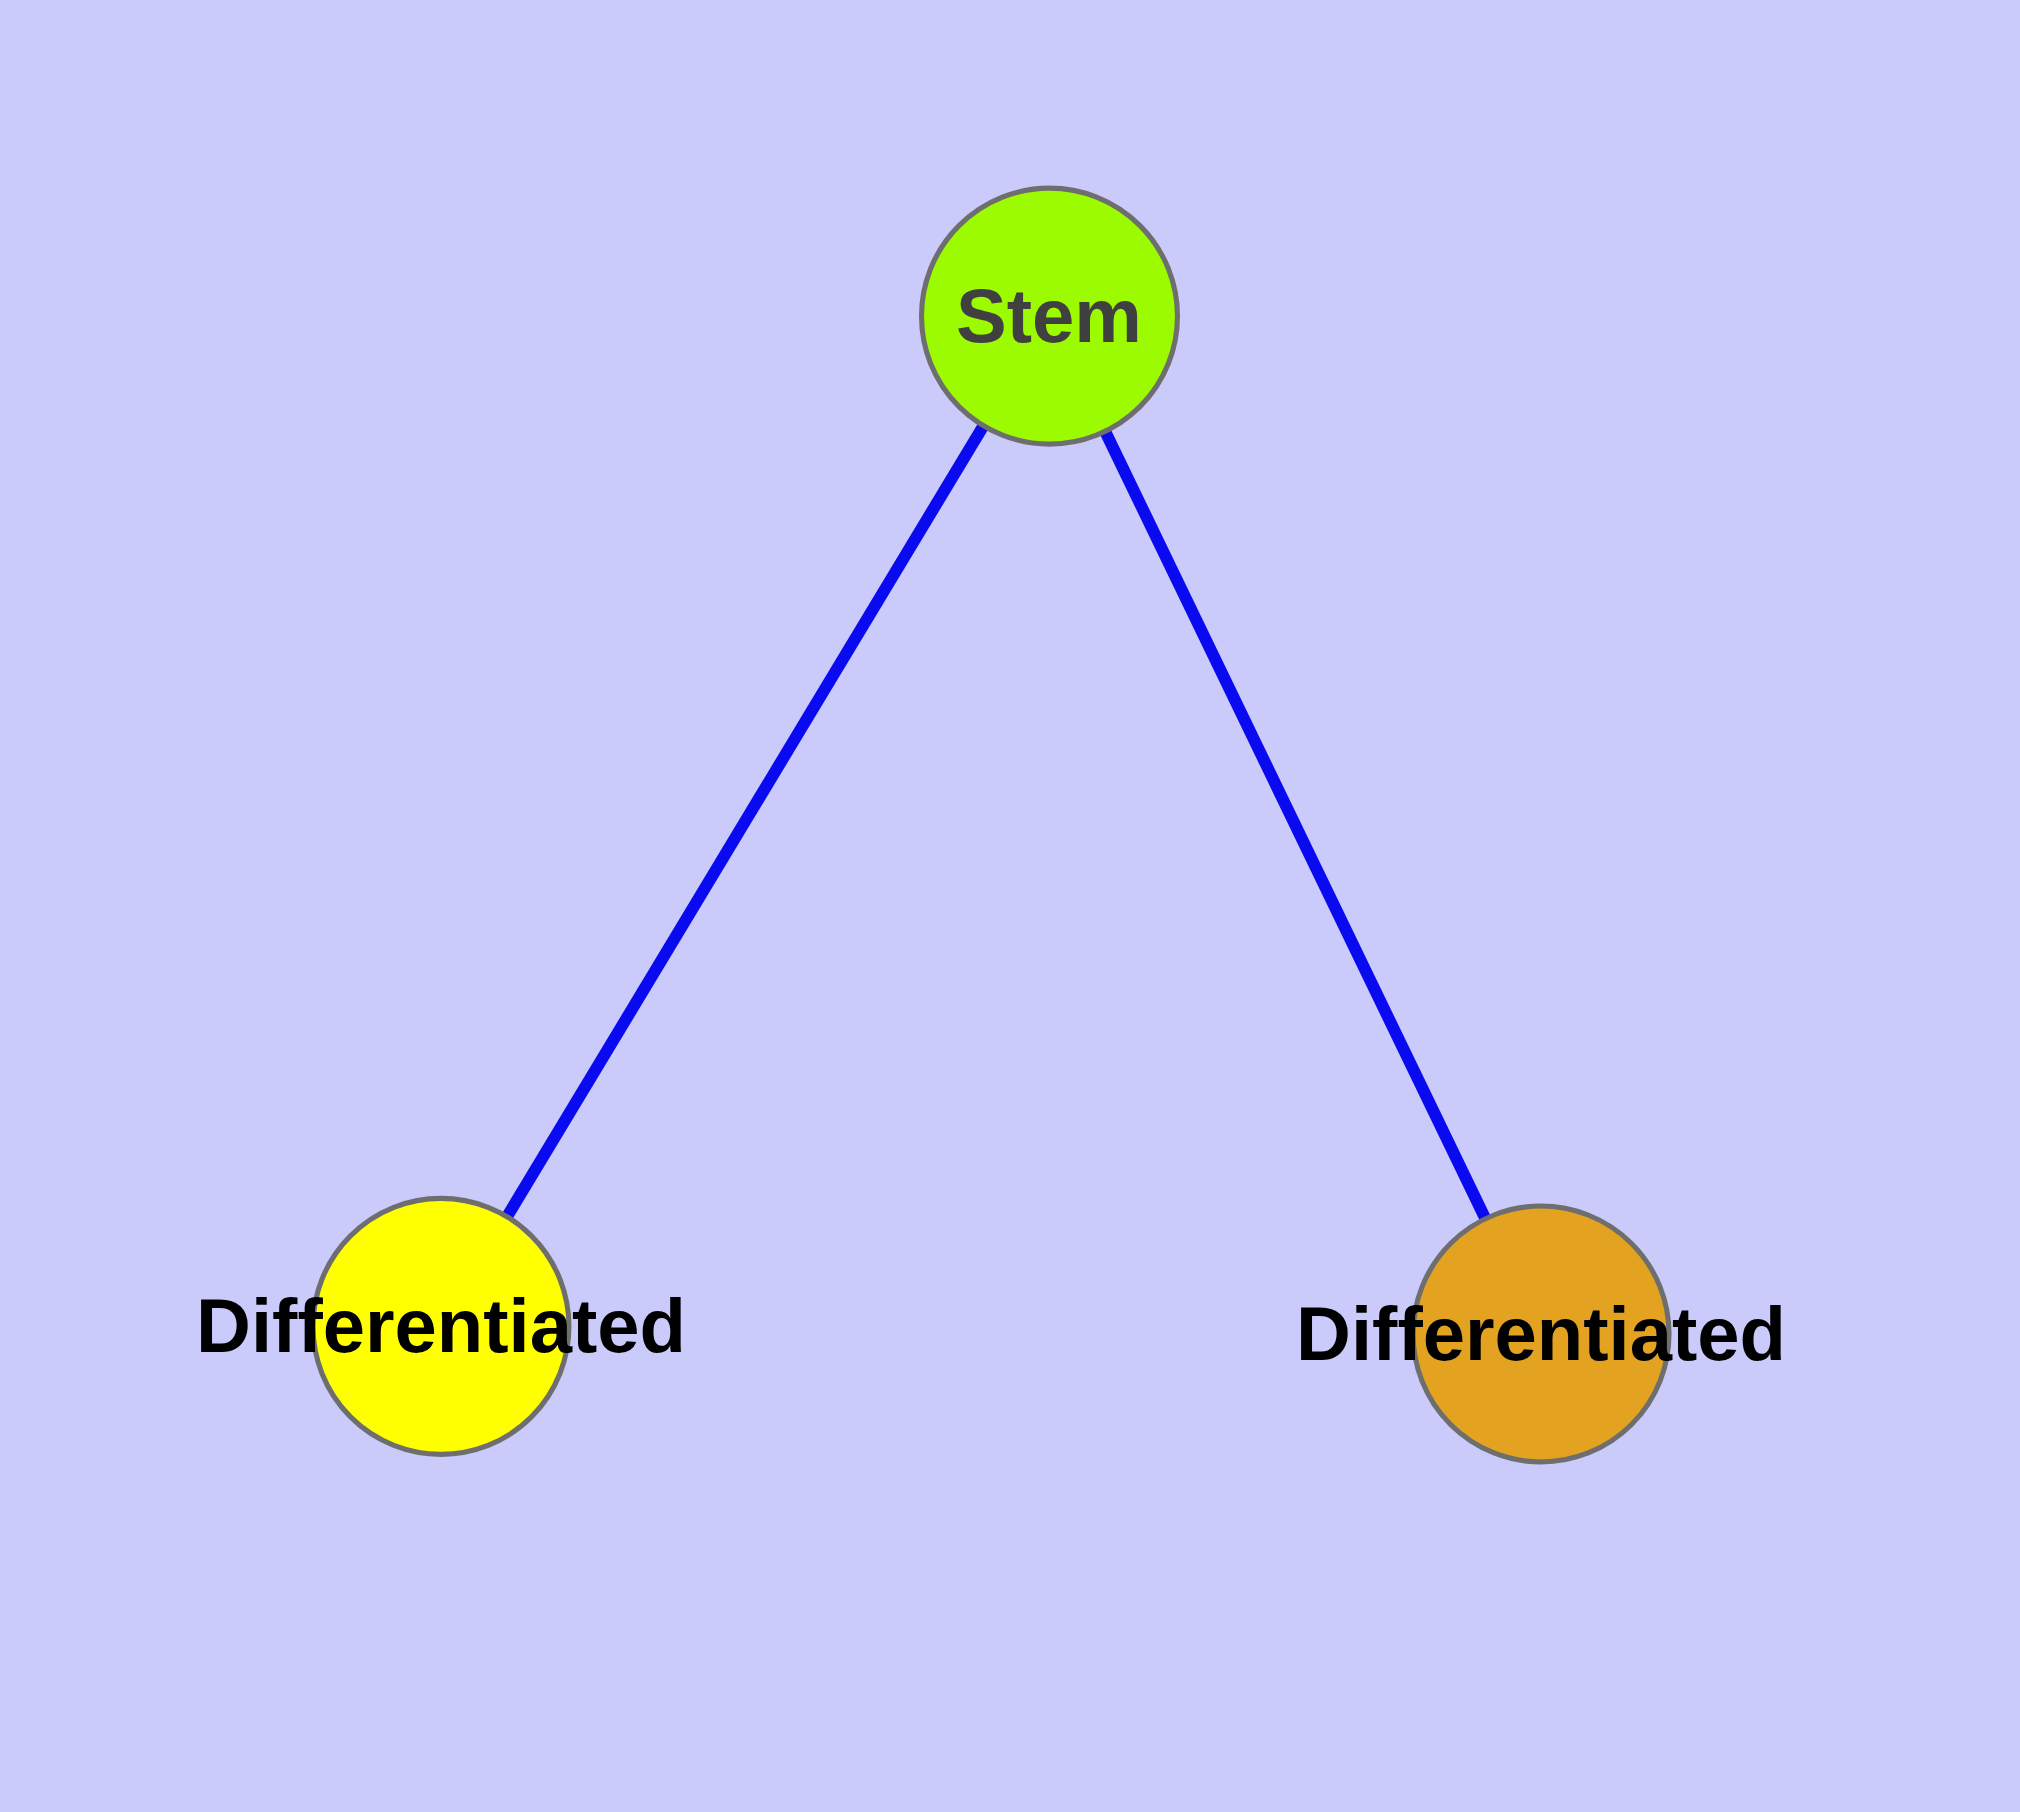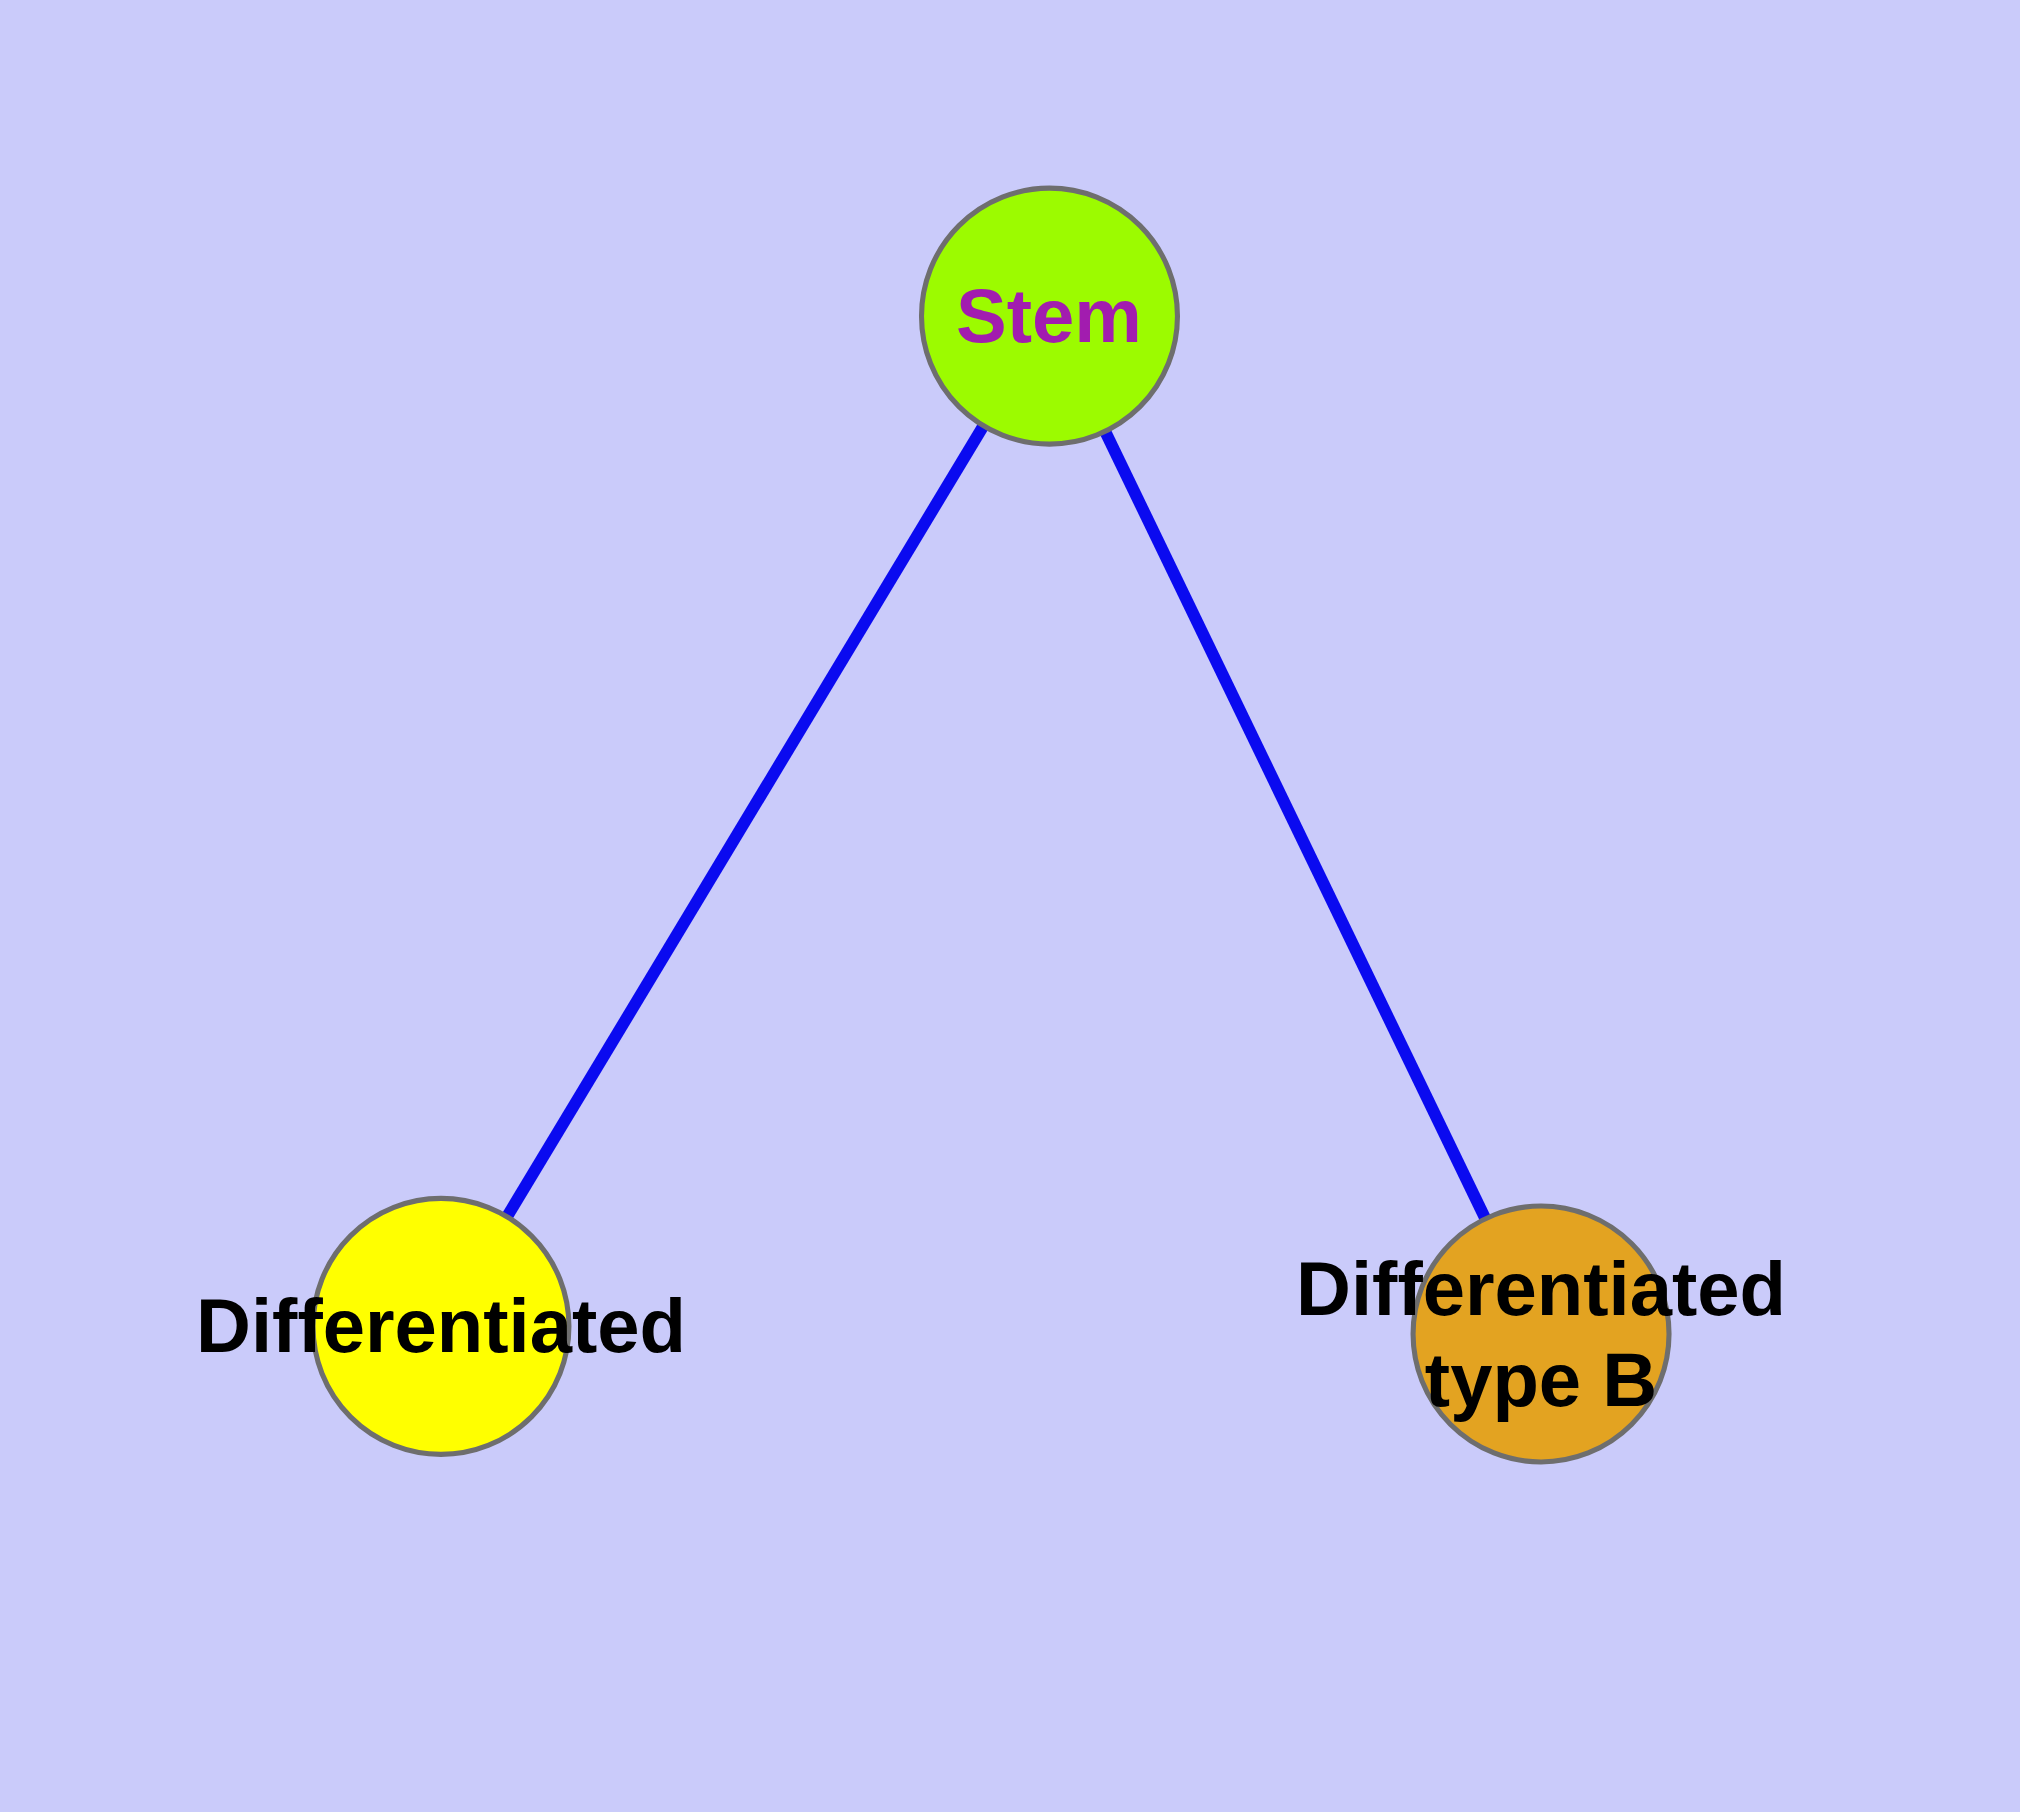--- a/index.html
+++ b/index.html
@@ -47,25 +47,24 @@
 
 <svg id="diagram-canvas" viewBox="0 0 2384 2138" xmlns="http://www.w3.org/2000/svg">
   <line class="edge" x1="1238" y1="373" x2="520" y2="1565" stroke="#0A0AF0"></line>
   <line class="edge" x1="1238" y1="373" x2="1818" y2="1574" stroke="#0A0AF0"></line>
 
   <circle class="node-circle" cx="1238" cy="373" r="151" fill="#9CFB00" stroke="#6E6E6E"></circle>
   <circle class="node-circle" cx="520" cy="1565" r="151" fill="#FFFF00" stroke="#6E6E6E"></circle>
   <circle class="node-circle" cx="1818" cy="1574" r="151" fill="#E3A321" stroke="#6E6E6E"></circle>
 </svg>
 
-<div class="node-label" style="left: 1049px; top: 316px; color: #a21caf;">
+<div class="node-label" style="left: 1049px; top: 316px; color: #404040;">
   <span class="label-line">Stem</span>
 </div>
 
 <div class="node-label" style="left: 441px; top: 1326px; color: rgb(0, 0, 0);">
   <span class="label-line">Differentiated</span>
 </div>
 
 <div class="node-label" style="left: 1541px; top: 1334px; color: rgb(0, 0, 0);">
   <span class="label-line">Differentiated</span>
-  <span class="label-line">type B</span>
 </div>
 
 
 </body></html>

